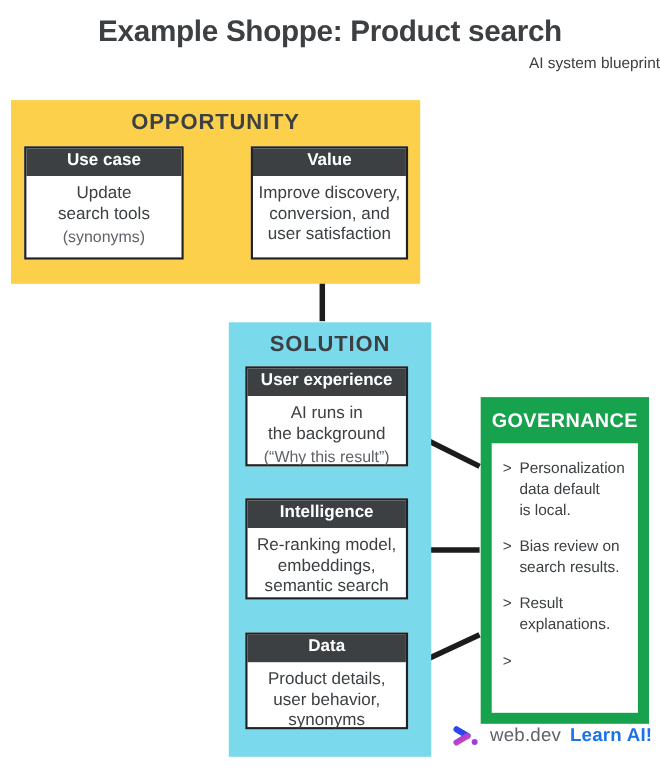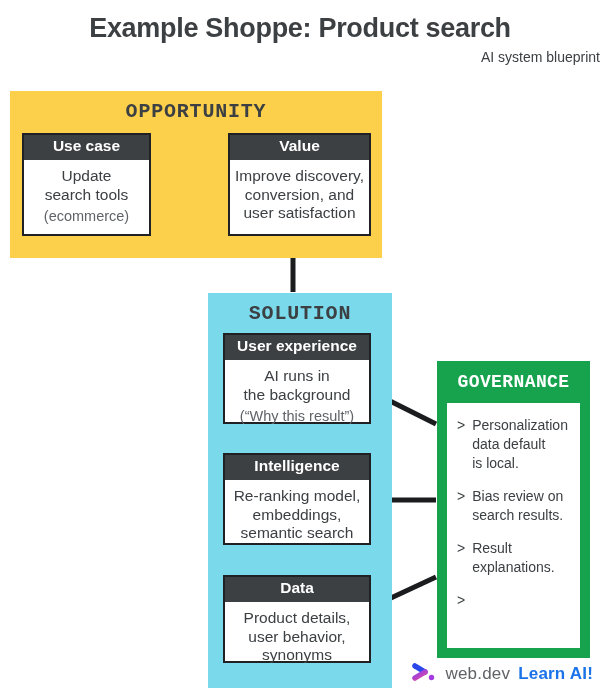--- a/index.html
+++ b/index.html
@@ -12,60 +12,60 @@
     position:absolute;top:13px;left:0;right:0;text-align:center;
     font-size:27px;font-weight:bold;letter-spacing:-0.3px;color:var(--dark);
   }
   .subtitle{
     position:absolute;top:49px;left:0;right:0;text-align:right;
     font-size:14px;color:var(--dark);
   }
   .panel{position:absolute;box-sizing:border-box;}
   .panel-label{
     position:absolute;top:9px;left:0;right:0;text-align:center;
-    font-size:20px;font-weight:bold;letter-spacing:0.8px;color:var(--dark);font-family:Liberation Mono, monospace;
+    font-size:20px;font-weight:bold;letter-spacing:0.8px;color:var(--dark);
   }
   .panel-label.light{color:#ffffff;font-size:18px;top:11px;letter-spacing:0.4px;}
   .opportunity{left:10px;top:91px;width:372px;height:167px;background:var(--yellow,#fcd04b);}
   .solution{left:208px;top:293px;width:184px;height:395px;background:var(--blue,#7bd9ec);}
   .governance{left:437px;top:343px;width:153px;height:297px;background:var(--green,#17a24e);margin-top:18px;}
   .card{
     position:absolute;background:#ffffff;border:2px solid #1f2124;
     box-sizing:border-box;text-align:center;
   }
   .card-header{
     background:var(--dark,#3c4043);color:#ffffff;font-weight:bold;
     font-size:15.5px;padding:2px 0 4px;line-height:1.2;
   }
   .card-body{
     font-size:15.5px;line-height:1.22;color:var(--dark);
     padding-top:7px;white-space:pre-line;
   }
   .card-note{
     font-size:14.5px;color:#5f6368;padding-top:4px;white-space:pre-line;
   }
-  .card.usecase{left:12px;top:42px;width:129px;height:103px;}
+  .card.usecase{left:12px;top:42px;width:145px;height:103px;}
   .card.value{left:218px;top:42px;width:143px;height:103px;}
   .card.ux{left:15px;top:40px;width:148px;height:91px;}
   .card.intel{left:15px;top:160px;width:148px;height:92px;}
   .card.data{left:15px;top:282px;width:148px;height:88px;}
   .gov-inner{
     position:absolute;left:10px;right:10px;top:42px;bottom:10px;
     background:#ffffff;padding:13px 6px 0 10px;box-sizing:border-box;
     text-align:left;
   }
   .gov-item{
     display:flex;gap:7px;font-size:14px;line-height:1.36;color:var(--dark);
     margin-bottom:14px;white-space:pre-line;
   }
   .gov-bullet{flex:none;}
   .arrows{position:absolute;left:0;top:0;pointer-events:none;}
   .footer{
     position:absolute;top:654px;right:7px;height:30px;
-    display:flex;align-items:flex-end;gap:8px;
+    display:flex;align-items:center;gap:8px;
   }
   .brand{font-size:17px;color:#5f6368;letter-spacing:0.2px;}
   .cta{font-size:17px;font-weight:bold;color:var(--link,#1a73e8);letter-spacing:0.2px;}
 </style>
 </head>
 <body>
 
 <div class="canvas">
 
   <div class="title">Example Shoppe: Product search</div>
@@ -85,21 +85,21 @@
     <line x1="436" y1="500" x2="379" y2="500" stroke="#1b1c1e" stroke-width="5" marker-end="url(#ah)"></line>
     <line x1="436" y1="577" x2="378" y2="604" stroke="#1b1c1e" stroke-width="5" marker-end="url(#ah)"></line>
   </svg>
 
   <section class="panel opportunity">
     <div class="panel-label">OPPORTUNITY</div>
     <div class="card usecase">
       <div class="card-header">Use case</div>
       <div class="card-body">Update
 search tools</div>
-      <div class="card-note">(ecommerce)</div>
+      <div class="card-note">(synonyms)</div>
     </div>
     <div class="card value">
       <div class="card-header">Value</div>
       <div class="card-body">Improve discovery,
 conversion, and
 user satisfaction</div>
     </div>
   </section>
 
   <section class="panel solution">

